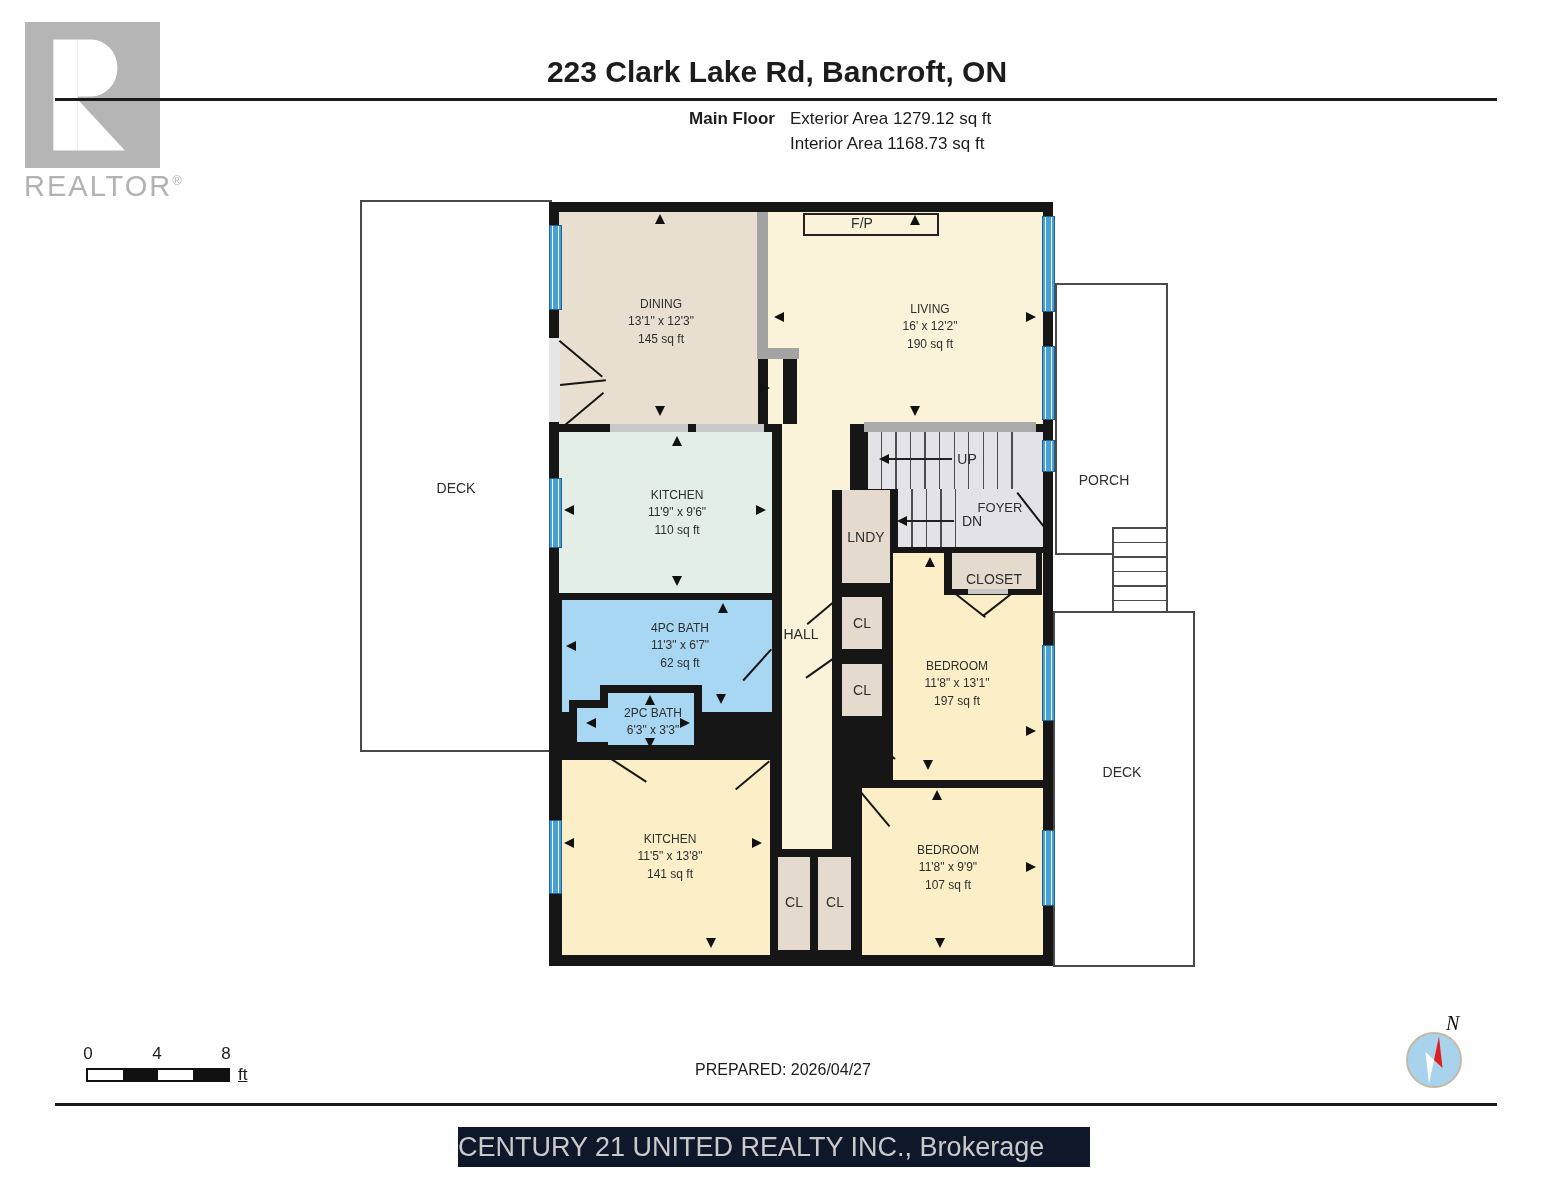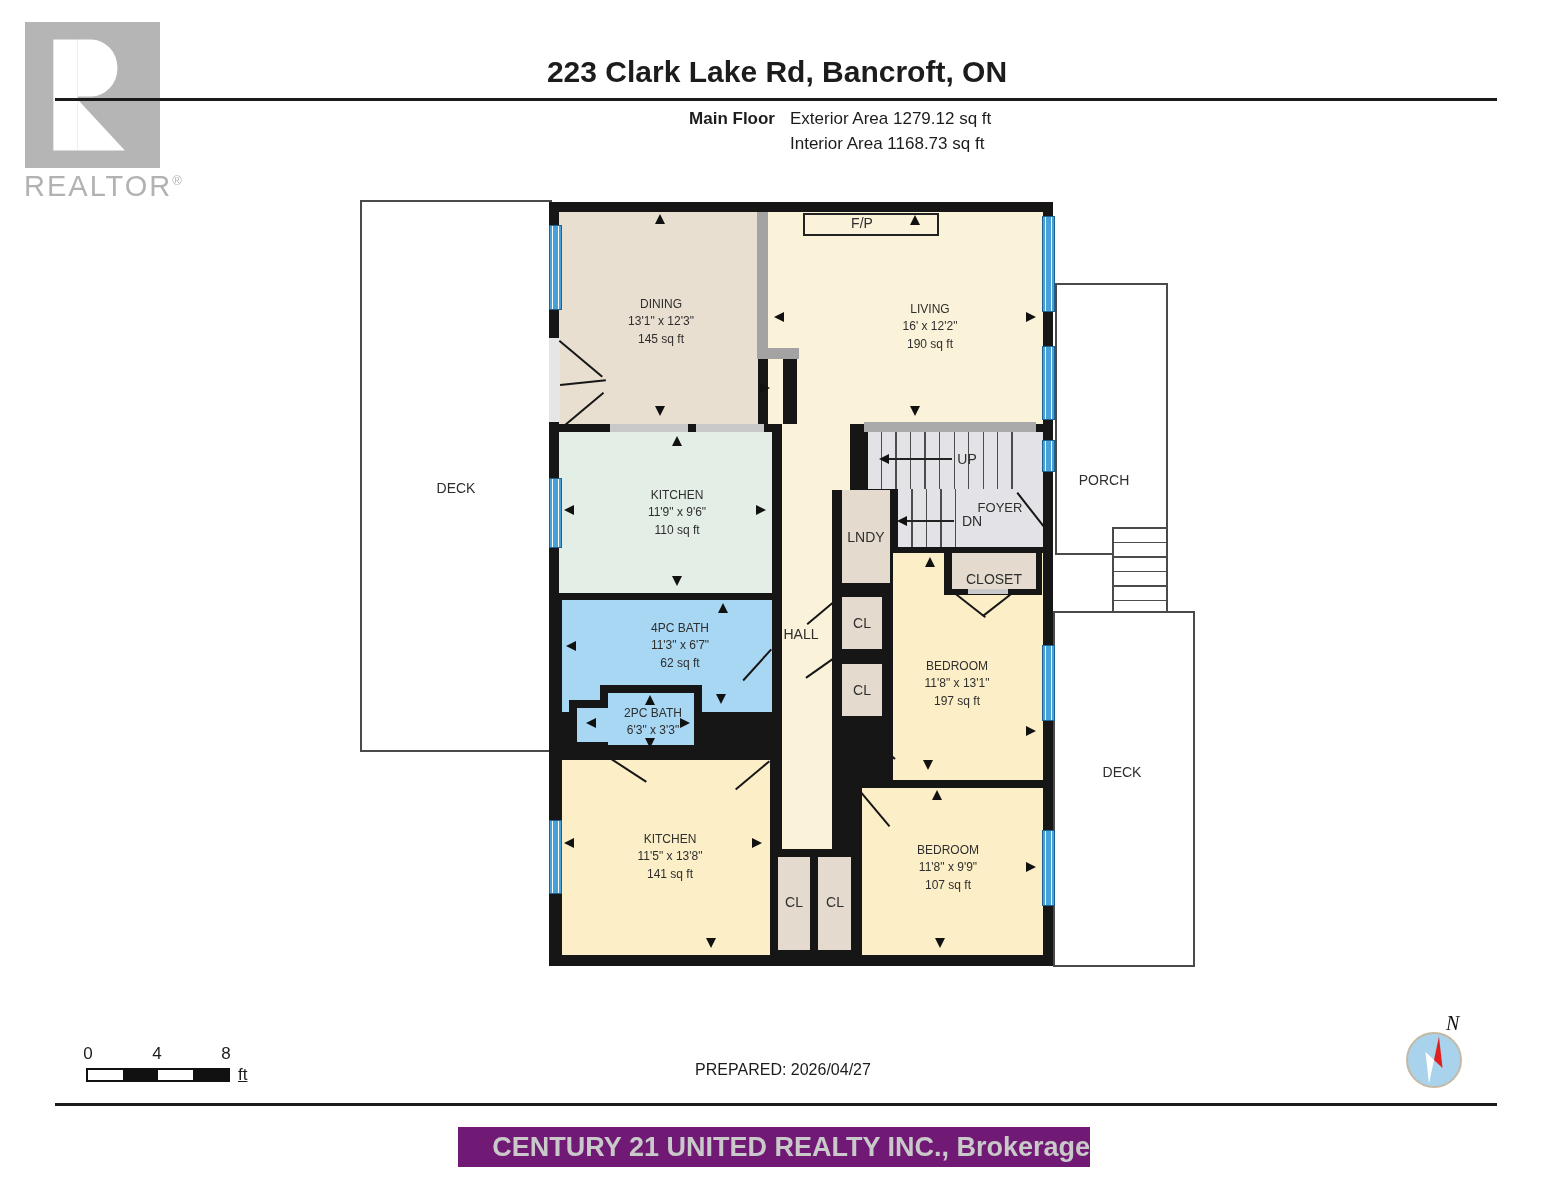--- a/index.html
+++ b/index.html
@@ -38,21 +38,21 @@
   .ar-dn{border-left:5px solid transparent;border-right:5px solid transparent;border-top:10px solid #111;}
   .ar-l{border-top:5px solid transparent;border-bottom:5px solid transparent;border-right:10px solid #111;}
   .ar-r{border-top:5px solid transparent;border-bottom:5px solid transparent;border-left:10px solid #111;}
   
   .scale-num{position:absolute;transform:translateX(-50%);font-size:17px;}
   .scale-bar{position:absolute;border:2px solid #111;display:flex;}
   .scale-bar div{flex:1;}
   .seg-w{background:#fff;} .seg-b{background:#111;}
   .prepared{position:absolute;transform:translate(-50%,-50%);font-size:16px;}
   .disclaimer{position:absolute;font-size:14px;font-weight:700;font-style:italic;color:#111;}
-  .wm-band{position:absolute;background:#701a75;display:flex;align-items:center;justify-content:flex-end;font-weight:bold;}
+  .wm-band{position:absolute;background:#0f172a;display:flex;align-items:center;justify-content:flex-start;}
   .wm-text{font-size:27px;color:#c9c9c9;white-space:nowrap;}
 </style>
 </head>
 <body>
 
 <div class="page">
 
   <svg class="abs" style="left:25px;top:22px;" width="135" height="146" viewBox="0 0 100 100" preserveAspectRatio="none">
     <rect x="0" y="0" width="100" height="100" fill="#b5b5b5"></rect>
     <rect x="21" y="12" width="18" height="76" fill="#ffffff"></rect>

